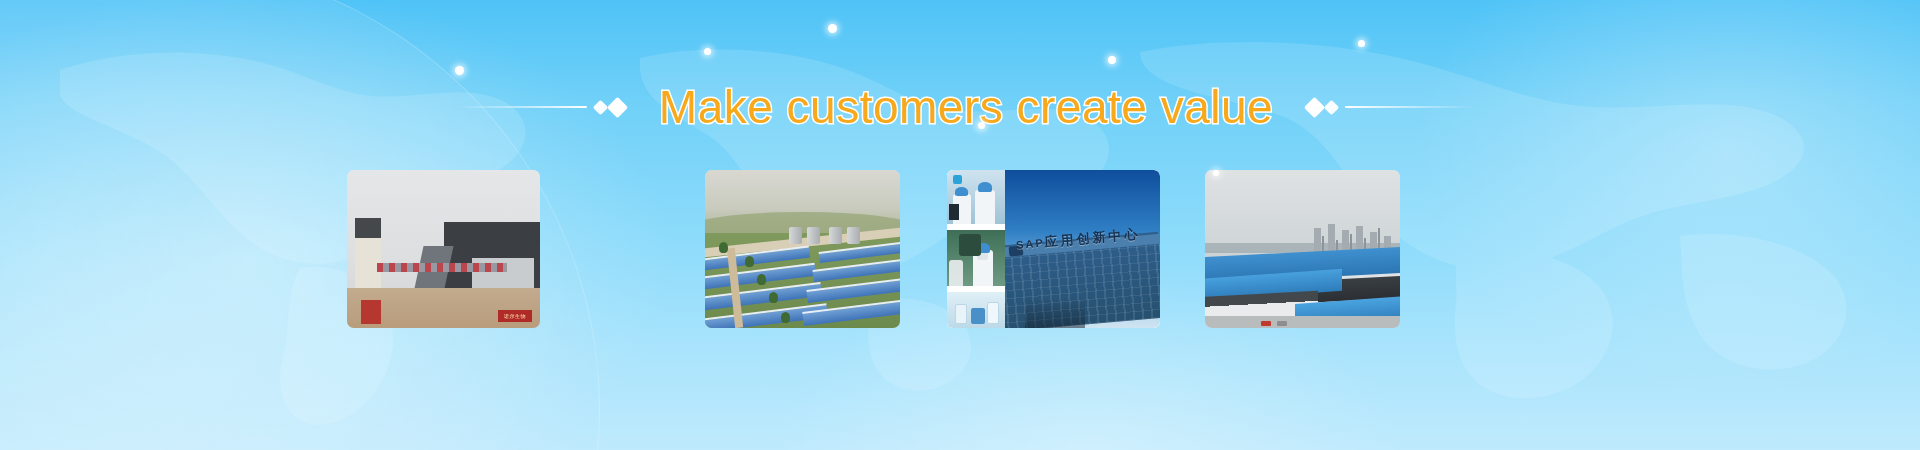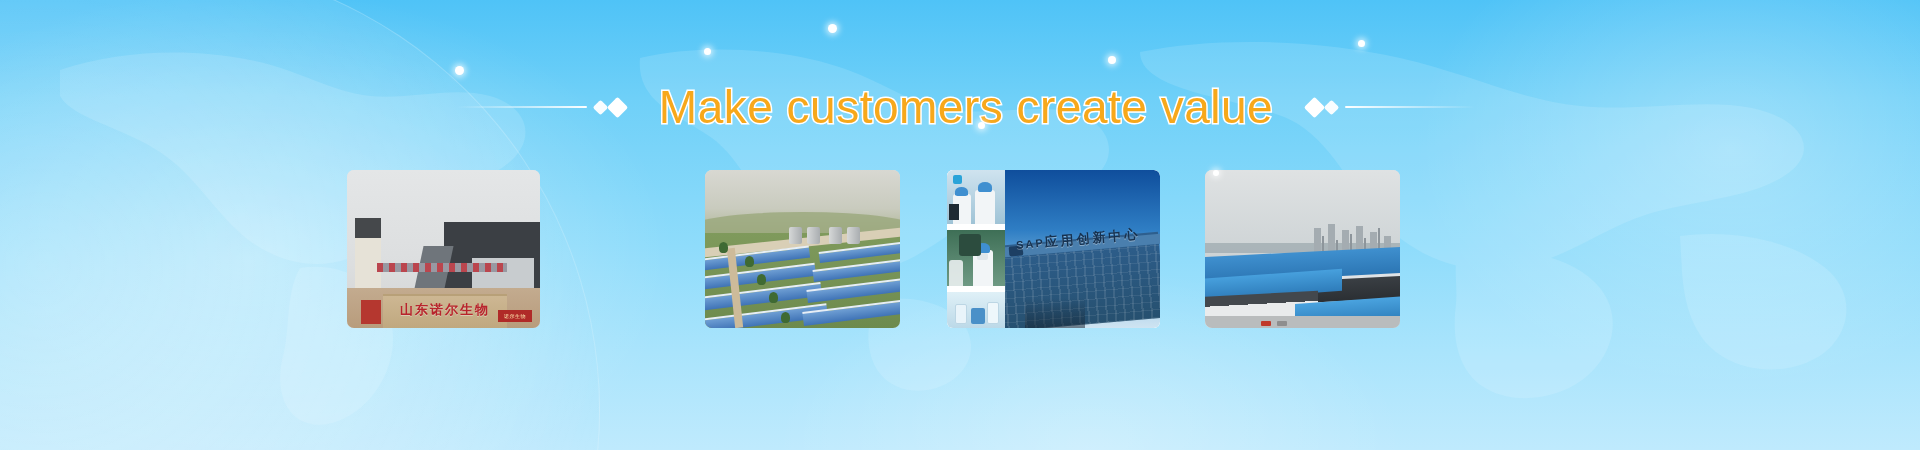--- a/index.html
+++ b/index.html
@@ -310,23 +310,20 @@
         <div class="sky"></div>
         <div class="bldg-left">
             <i></i>
           </div>
         <div class="bldg-dark"></div>
         <div class="bldg-grey"></div>
         <div class="bridge">
             <i></i>
           </div>
         <div class="ground"></div>
-        <div class="wall">
-          <div class="wall-text">山东诺尔生物</div>
-        </div>
         <div class="gate"></div>
         <div class="plaque">
             <span>诺尔生物</span>
           </div>
       </div>
     </div>
 
     <div class="card c2">
       <div class="scene">
         <div class="hills"></div>

